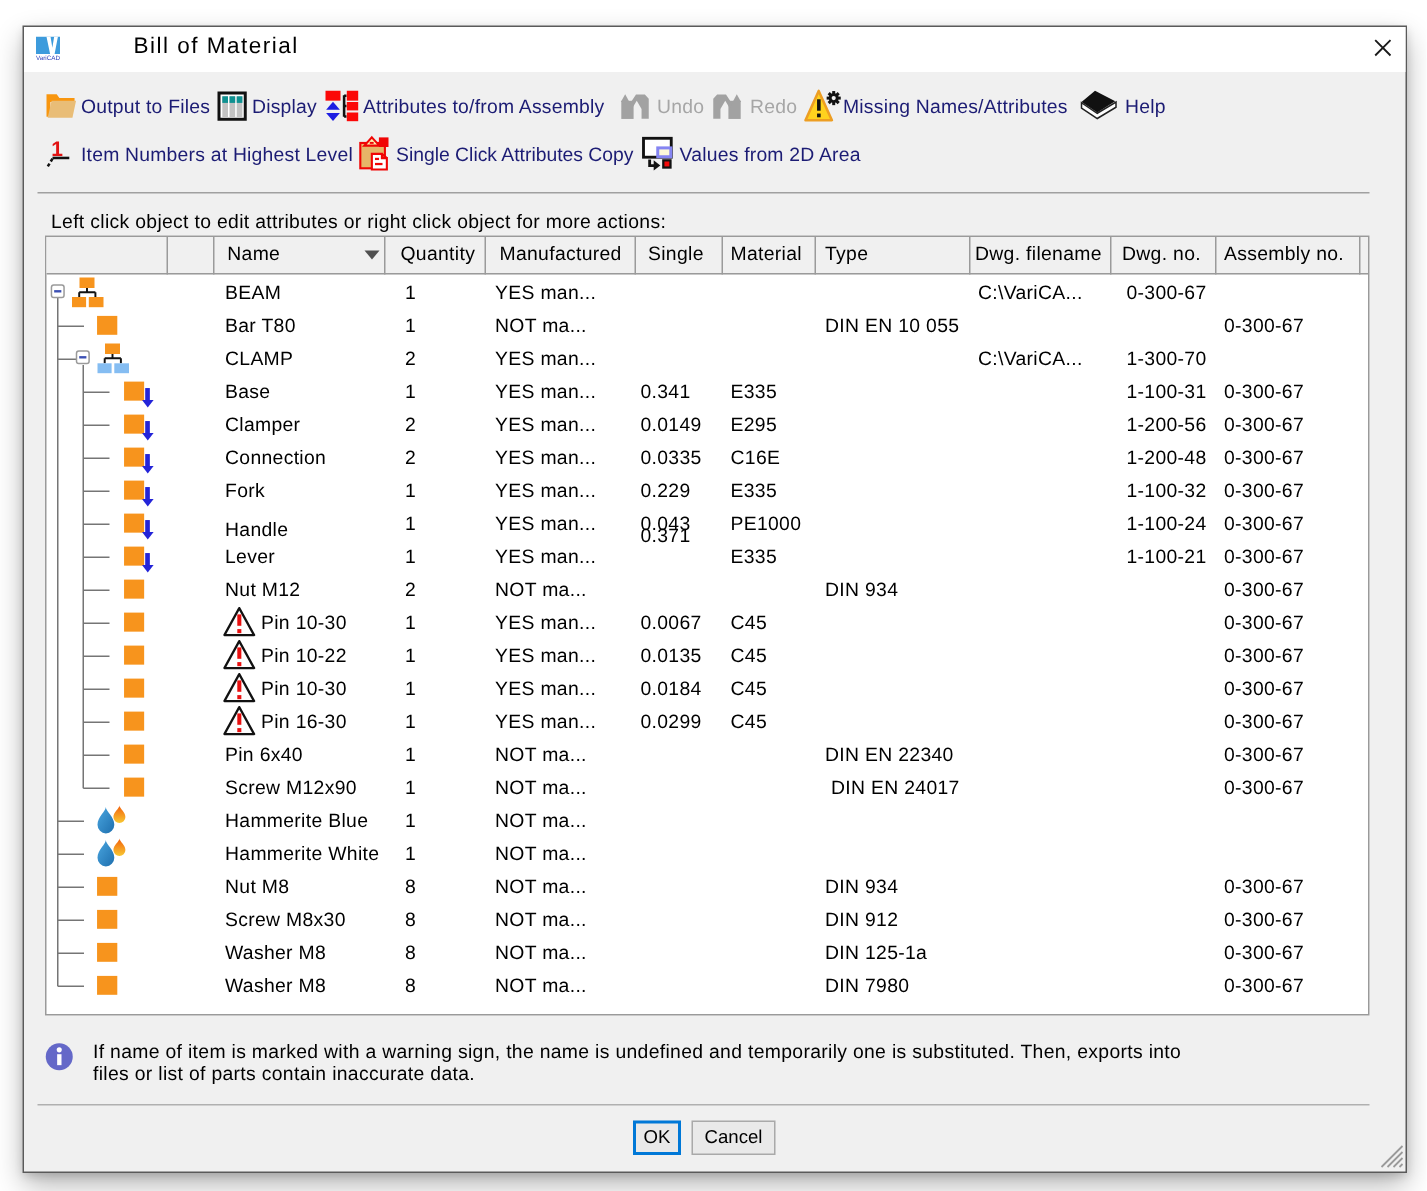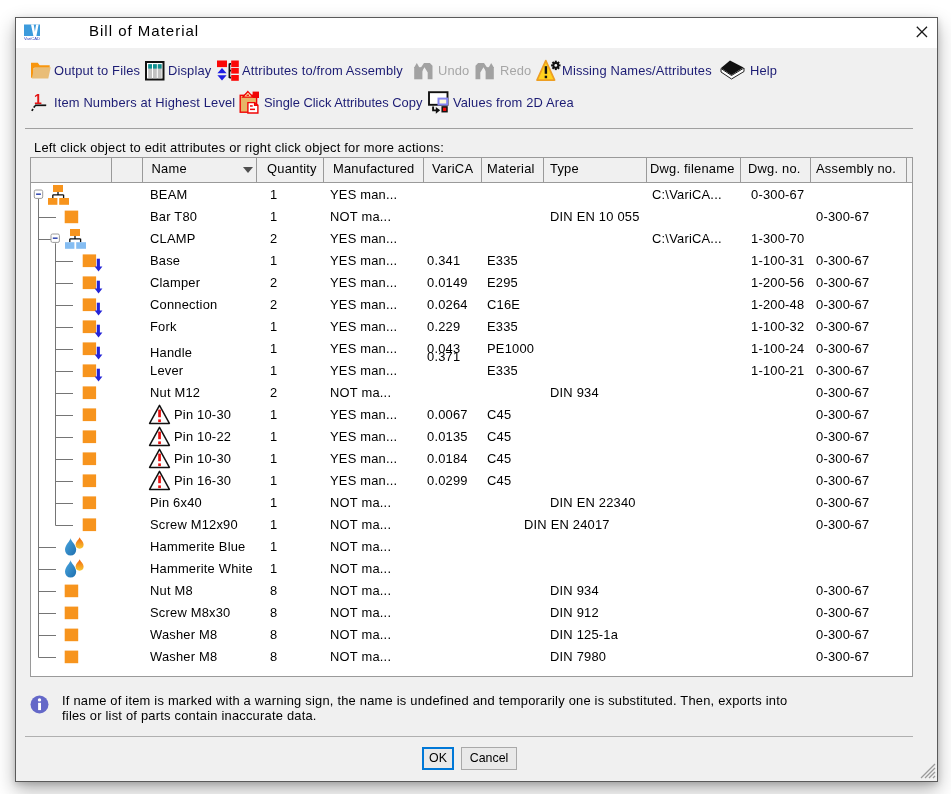--- a/index.html
+++ b/index.html
@@ -119,21 +119,21 @@
 <div class="hsep" style="left:422.5px;top:158px;height:25px"></div>
 <div class="hsep" style="left:480.5px;top:158px;height:25px"></div>
 <div class="hsep" style="left:543px;top:158px;height:25px"></div>
 <div class="hsep" style="left:646px;top:158px;height:25px"></div>
 <div class="hsep" style="left:740px;top:158px;height:25px"></div>
 <div class="hsep" style="left:810px;top:158px;height:25px"></div>
 <div class="hsep" style="left:905.5px;top:158px;height:25px"></div>
 <div class="t" style="left:151.5px;top:161.4px">Name</div>
 <div class="t" style="left:267px;top:161.4px">Quantity</div>
 <div class="t" style="left:333px;top:161.4px">Manufactured</div>
-<div class="t" style="left:432px;top:161.4px">VariCA</div>
+<div class="t" style="left:432px;top:161.4px">Single</div>
 <div class="t" style="left:487px;top:161.4px">Material</div>
 <div class="t" style="left:550px;top:161.4px">Type</div>
 <div class="t" style="left:650px;top:161.4px">Dwg. filename</div>
 <div class="t" style="left:748px;top:161.4px">Dwg. no.</div>
 <div class="t" style="left:816px;top:161.4px">Assembly no.</div>
 <svg style="left:243px;top:167px" width="10" height="6" viewBox="0 0 10 6">
     <path d="M0,0 L10,0 L5,6 Z" fill="#505050"></path>
   </svg>
 <svg style="left:30px;top:183px" width="145" height="494" viewBox="0 0 145 494">
 <path d="M8.5,15.5 L8.5,474.5" stroke="#757575" stroke-width="1" fill="none"></path>
@@ -257,21 +257,21 @@
 <div class="t" style="left:150px;top:275.0px">Clamper</div>
 <div class="t" style="left:270px;top:275.0px">2</div>
 <div class="t" style="left:330px;top:275.0px">YES man...</div>
 <div class="t" style="left:427px;top:275.0px">0.0149</div>
 <div class="t" style="left:487px;top:275.0px">E295</div>
 <div class="t" style="left:751px;top:275.0px">1-200-56</div>
 <div class="t" style="left:816px;top:275.0px">0-300-67</div>
 <div class="t" style="left:150px;top:297.0px">Connection</div>
 <div class="t" style="left:270px;top:297.0px">2</div>
 <div class="t" style="left:330px;top:297.0px">YES man...</div>
-<div class="t" style="left:427px;top:297.0px">0.0264</div>
+<div class="t" style="left:427px;top:297.0px">0.0335</div>
 <div class="t" style="left:487px;top:297.0px">C16E</div>
 <div class="t" style="left:751px;top:297.0px">1-200-48</div>
 <div class="t" style="left:816px;top:297.0px">0-300-67</div>
 <div class="t" style="left:150px;top:319.0px">Fork</div>
 <div class="t" style="left:270px;top:319.0px">1</div>
 <div class="t" style="left:330px;top:319.0px">YES man...</div>
 <div class="t" style="left:427px;top:319.0px">0.229</div>
 <div class="t" style="left:487px;top:319.0px">E335</div>
 <div class="t" style="left:751px;top:319.0px">1-100-32</div>
 <div class="t" style="left:816px;top:319.0px">0-300-67</div>
@@ -319,21 +319,21 @@
 <div class="t" style="left:487px;top:473.0px">C45</div>
 <div class="t" style="left:816px;top:473.0px">0-300-67</div>
 <div class="t" style="left:150px;top:495.0px">Pin 6x40</div>
 <div class="t" style="left:270px;top:495.0px">1</div>
 <div class="t" style="left:330px;top:495.0px">NOT ma...</div>
 <div class="t" style="left:550px;top:495.0px">DIN EN 22340</div>
 <div class="t" style="left:816px;top:495.0px">0-300-67</div>
 <div class="t" style="left:150px;top:517.0px">Screw M12x90</div>
 <div class="t" style="left:270px;top:517.0px">1</div>
 <div class="t" style="left:330px;top:517.0px">NOT ma...</div>
-<div class="t" style="left:524px;top:517.0px">DIN EN 24017</div>
+<div class="t" style="left:554px;top:517.0px">DIN EN 24017</div>
 <div class="t" style="left:816px;top:517.0px">0-300-67</div>
 <div class="t" style="left:150px;top:539.0px">Hammerite Blue</div>
 <div class="t" style="left:270px;top:539.0px">1</div>
 <div class="t" style="left:330px;top:539.0px">NOT ma...</div>
 <div class="t" style="left:150px;top:561.0px">Hammerite White</div>
 <div class="t" style="left:270px;top:561.0px">1</div>
 <div class="t" style="left:330px;top:561.0px">NOT ma...</div>
 <div class="t" style="left:150px;top:583.0px">Nut M8</div>
 <div class="t" style="left:270px;top:583.0px">8</div>
 <div class="t" style="left:330px;top:583.0px">NOT ma...</div>

